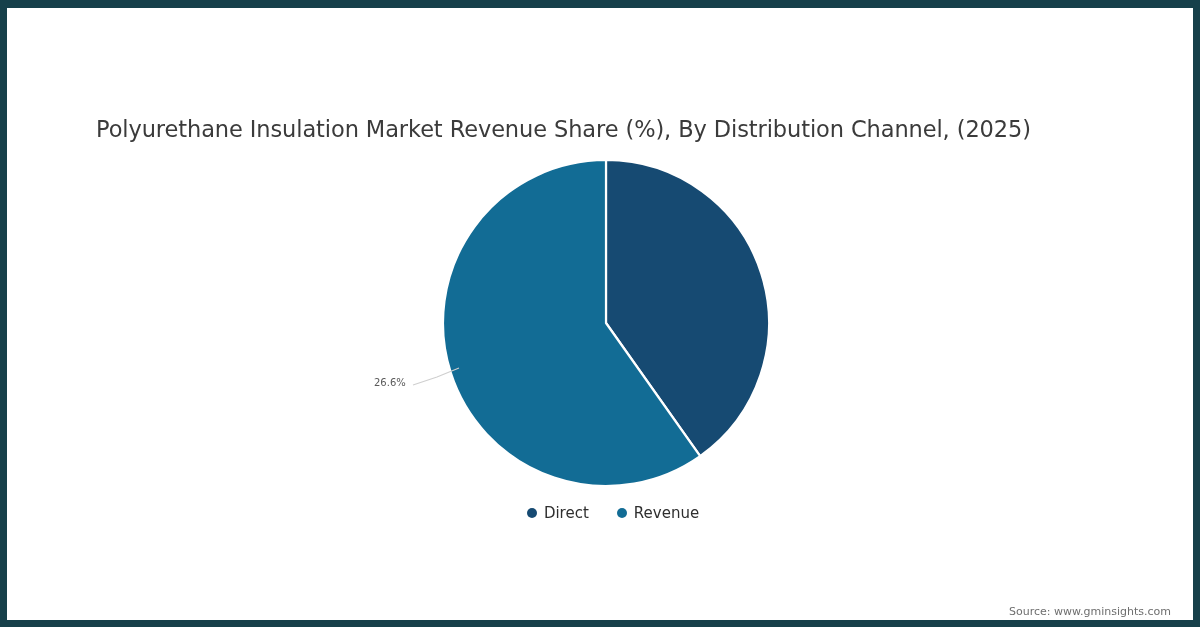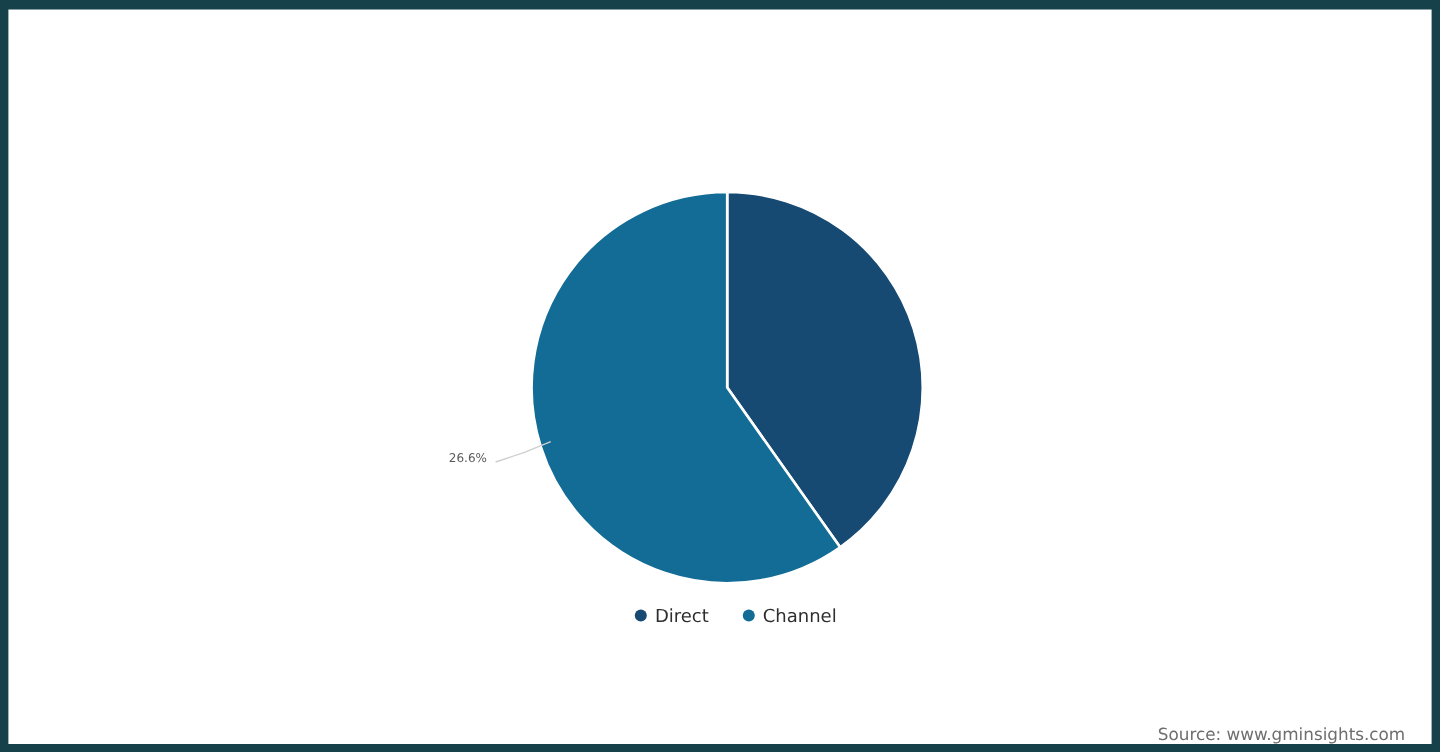--- a/index.html
+++ b/index.html
@@ -100,33 +100,34 @@
   .legend-label {
     font-size: 15px;
     color: #2e2e2e;
     font-family: "DejaVu Sans", sans-serif;
     line-height: 16px;
   }
   #source-note {
     position: absolute;
     right: 22px;
     top: 597px;
-    font-size: 14px;
+    font-size: 11px;
     color: #6e6e6e;
     font-family: "DejaVu Sans", sans-serif;
     white-space: nowrap;
   }
 </style>
 </head>
 <body>
 
 <div id="page">
 
   <div id="canvas">
 
+    <div id="chart-title">Polyurethane Insulation Market Revenue Share (%), By Distribution Channel, (2025)</div>
 
     <div id="pie-wrap">
       <svg id="pie-svg" width="340" height="340" viewBox="0 0 340 340">
 
         <path d="M 170 170 L 170.00 7.00 A 163 163 0 0 1 264.14 303.06 Z" fill="#164a72" stroke="#ffffff" stroke-width="2.2"></path>
 
         <path d="M 170 170 L 264.14 303.06 A 163 163 0 1 1 170.00 7.00 Z" fill="#126c95" stroke="#ffffff" stroke-width="2.2"></path>
       </svg>
 
       <svg id="leader-svg" viewBox="0 0 60 35" width="60" height="35" style="position:absolute;left:-29px;top:210px;">
@@ -136,21 +137,21 @@
 
     <div id="slice-label-indirect">26.6%</div>
 
     <div id="legend">
       <div class="legend-item">
         <span class="legend-dot" style="background:#164a72;"></span>
         <span class="legend-label">Direct</span>
       </div>
       <div class="legend-item">
         <span class="legend-dot" style="background:#126c95;"></span>
-        <span class="legend-label">Channel</span>
+        <span class="legend-label">Revenue</span>
       </div>
     </div>
 
     <div id="source-note">Source: www.gminsights.com</div>
 
   </div>
 
   <div id="frame-border"></div>
 </div>
 

